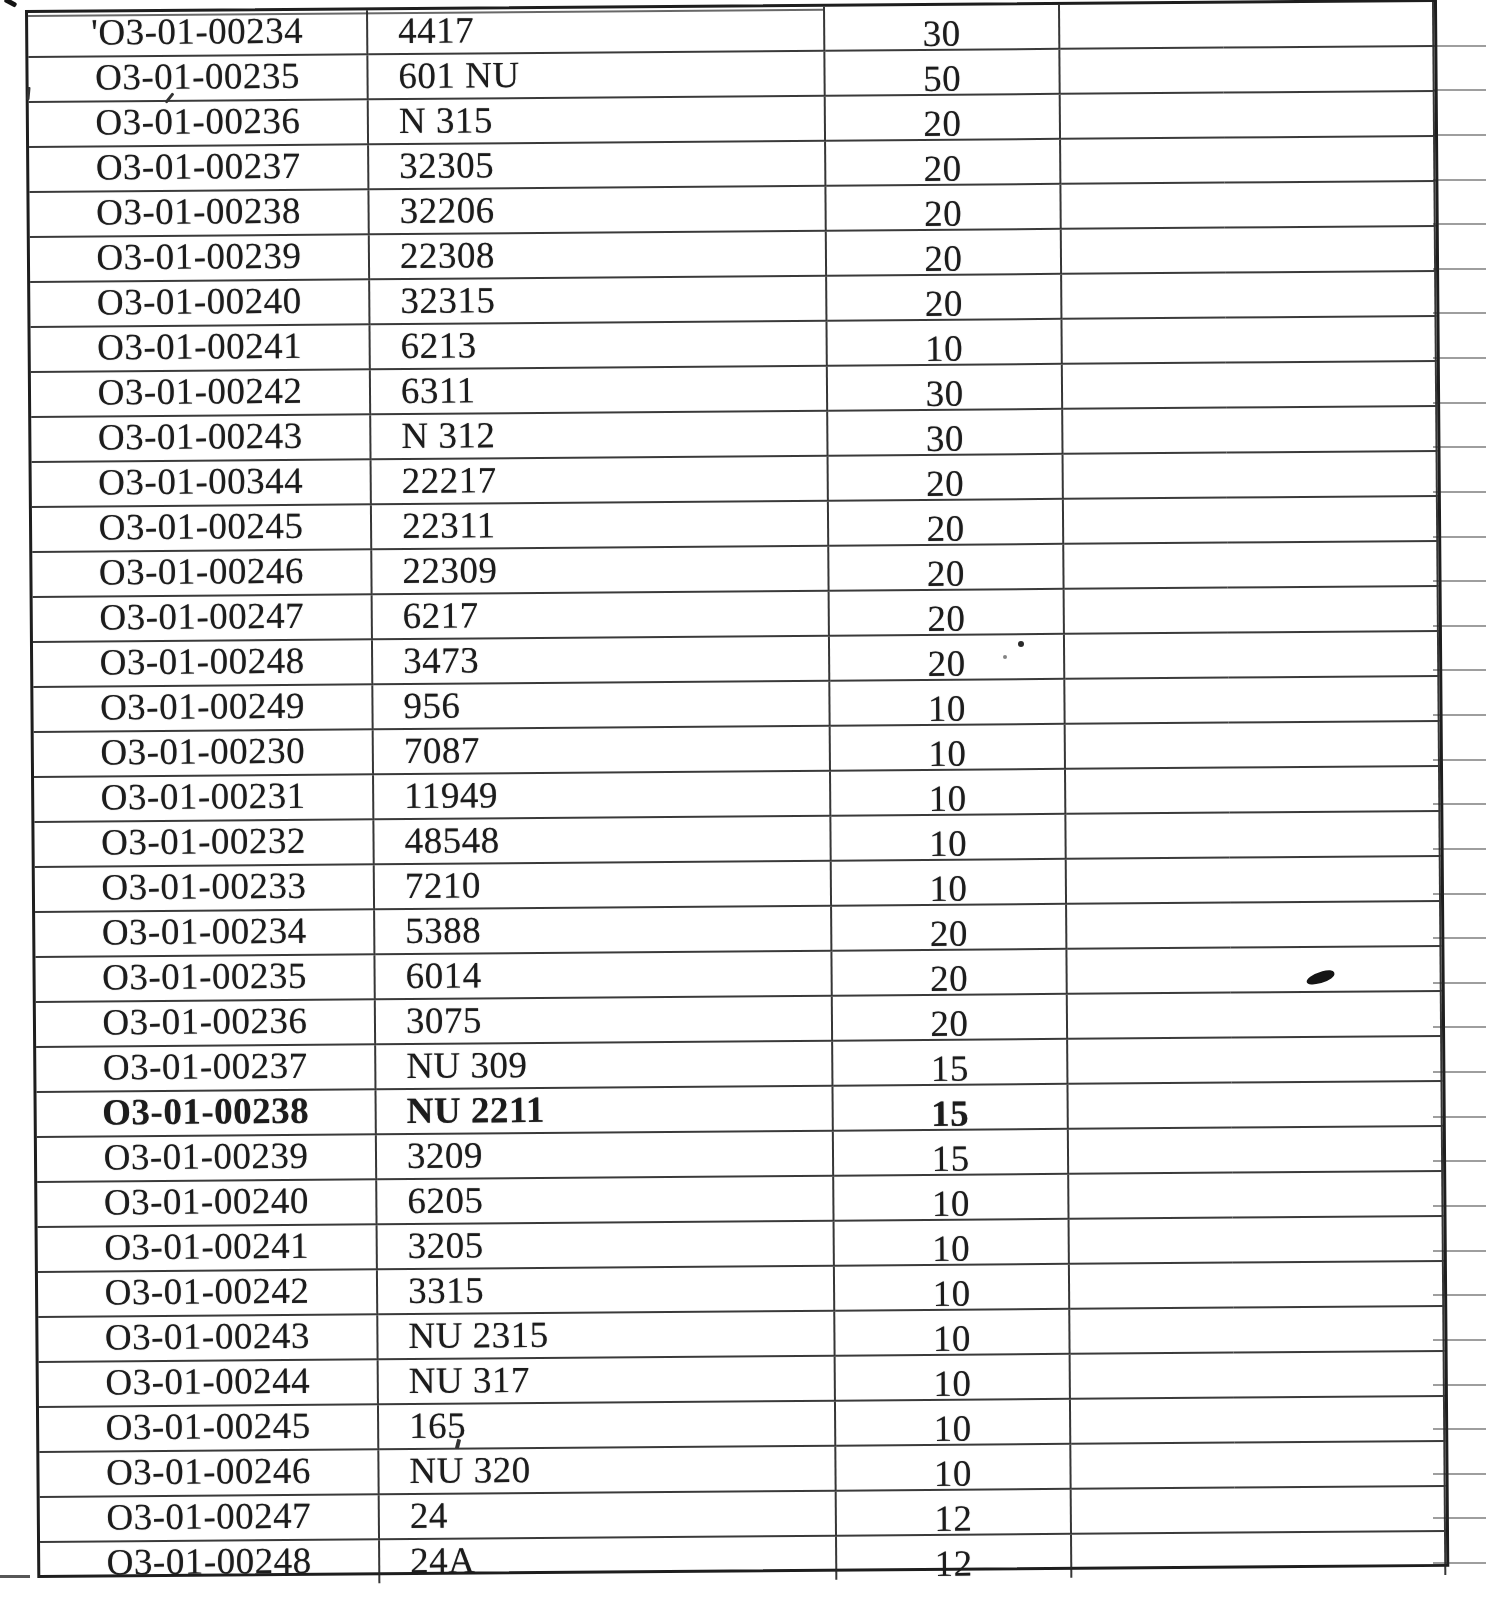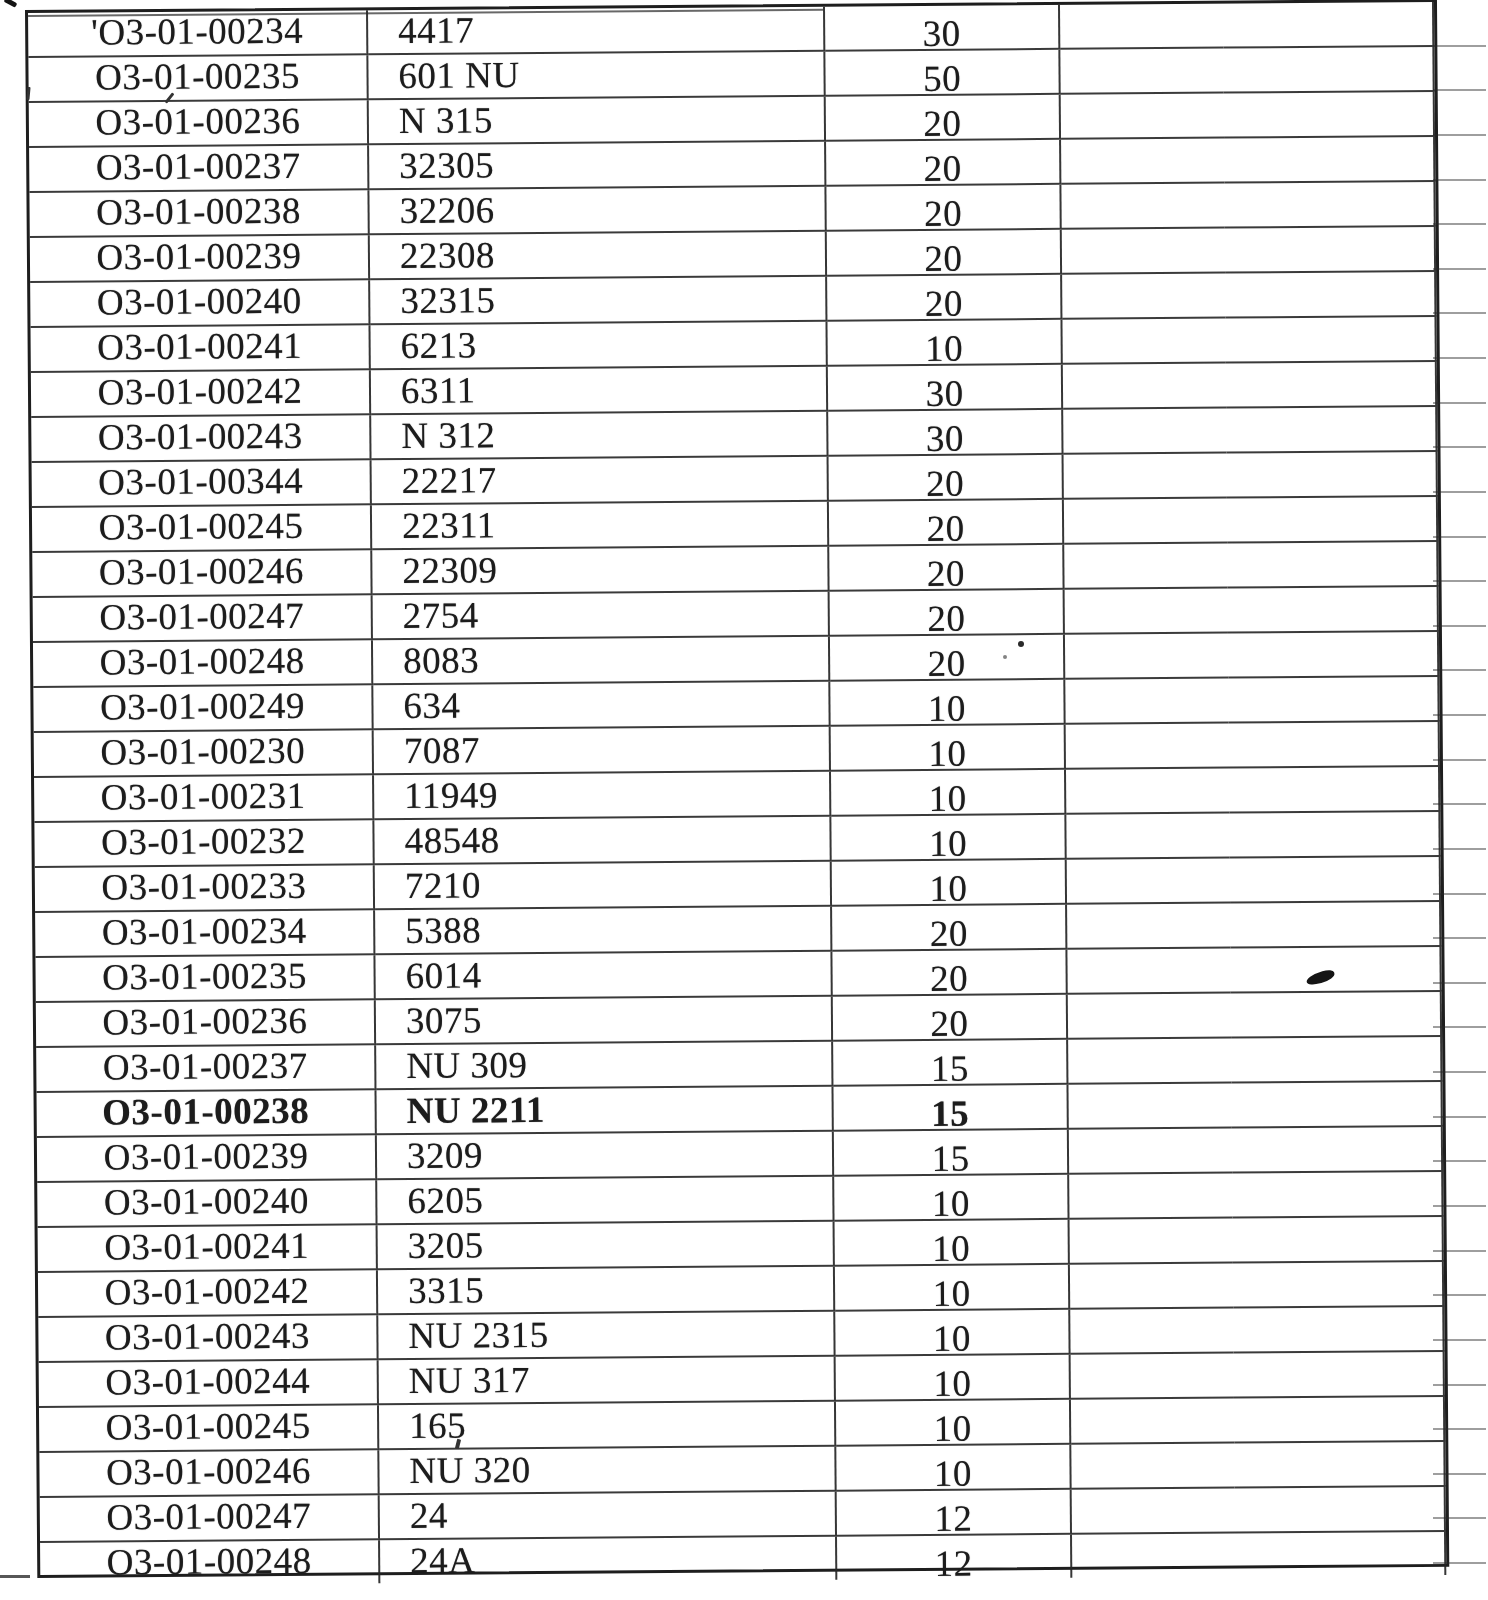--- a/index.html
+++ b/index.html
@@ -254,51 +254,51 @@
       <div class="cell cell-blank-1">
         <span></span>
       </div>
       <div class="cell cell-blank-2">
         <span></span>
       </div>
       <div class="cell cell-id">
         <span>O3-01-00247</span>
       </div>
       <div class="cell cell-part">
-        <span>2754</span>
+        <span>6217</span>
       </div>
       <div class="cell cell-qty">
         <span>20</span>
       </div>
       <div class="cell cell-blank-1">
         <span></span>
       </div>
       <div class="cell cell-blank-2">
         <span></span>
       </div>
       <div class="cell cell-id">
         <span>O3-01-00248</span>
       </div>
       <div class="cell cell-part">
-        <span>8083</span>
+        <span>3473</span>
       </div>
       <div class="cell cell-qty">
         <span>20</span>
       </div>
       <div class="cell cell-blank-1">
         <span></span>
       </div>
       <div class="cell cell-blank-2">
         <span></span>
       </div>
       <div class="cell cell-id">
         <span>O3-01-00249</span>
       </div>
       <div class="cell cell-part">
-        <span>634</span>
+        <span>956</span>
       </div>
       <div class="cell cell-qty">
         <span>10</span>
       </div>
       <div class="cell cell-blank-1">
         <span></span>
       </div>
       <div class="cell cell-blank-2">
         <span></span>
       </div>

